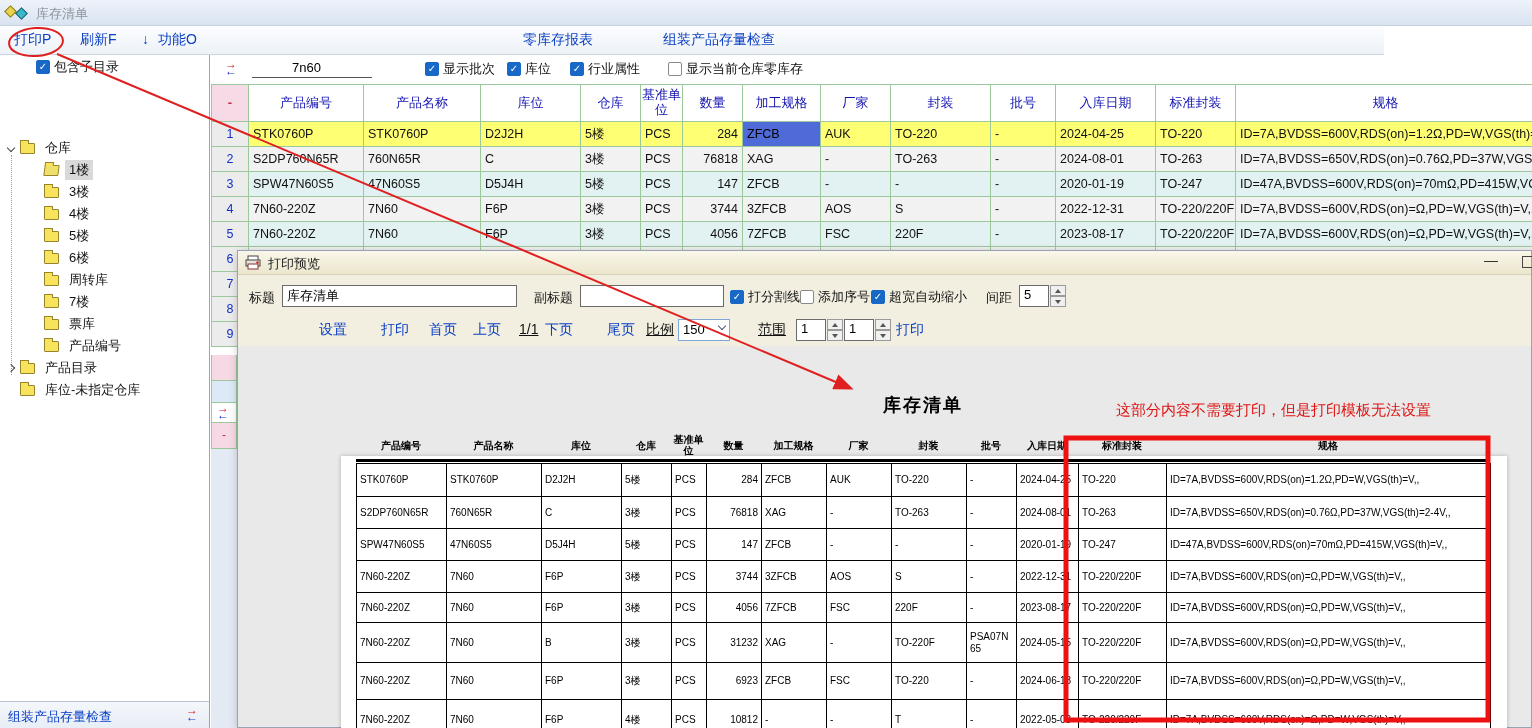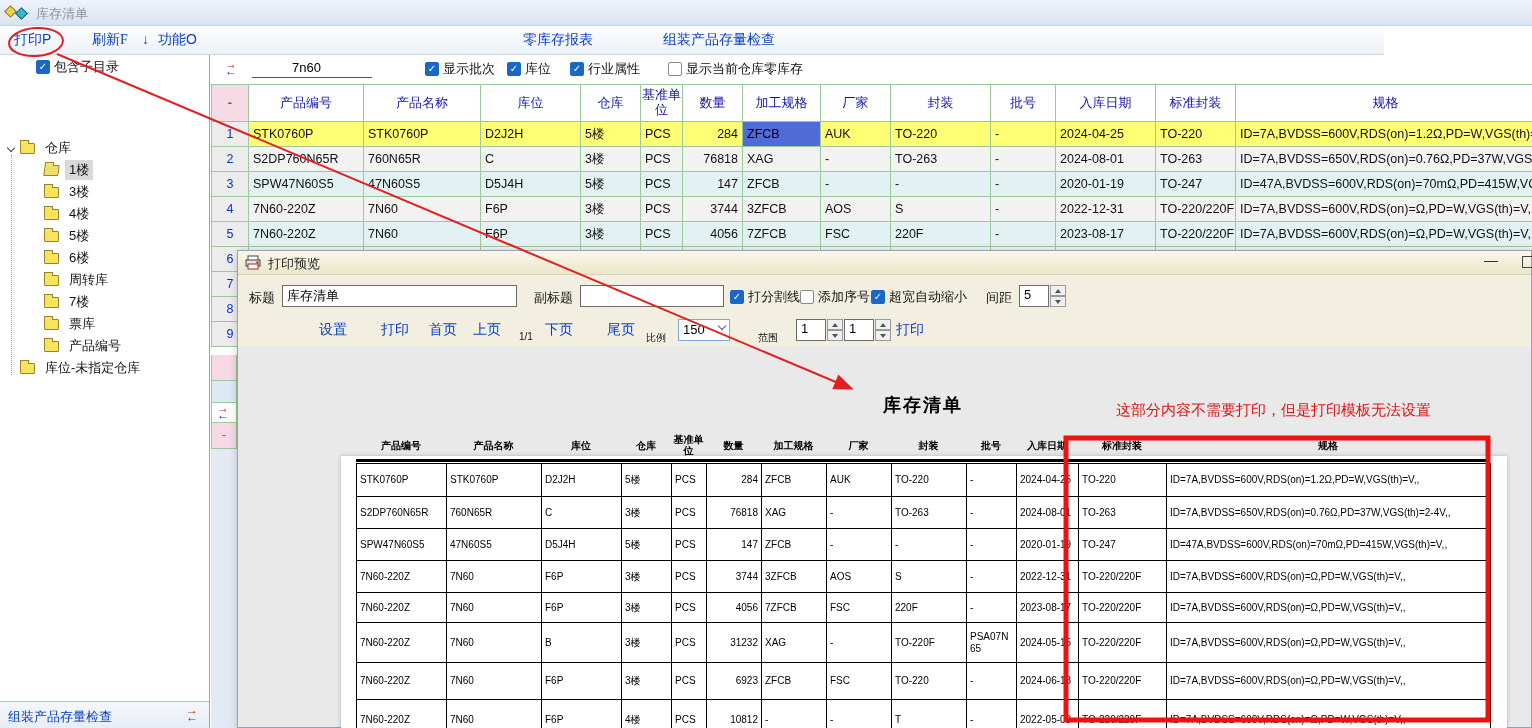--- a/index.html
+++ b/index.html
@@ -95,21 +95,21 @@
   .spinner { position:absolute; height:22px; display:flex; }
   .spin-box { width:30px; border:1px solid #6b6b6b; background:#fff; font-size:13px; padding:1px 4px; }
   .spin-btns { width:16px; display:flex; flex-direction:column; margin-left:1px; }
   .spin-btns div { flex:1; border:1px solid #9a9a9a; background:#f0f0f0;
     display:flex; align-items:center; justify-content:center; }
   .tri-up { width:0;height:0;border-left:3px solid transparent;border-right:3px solid transparent;
     border-bottom:4px solid #555; }
   .tri-dn { width:0;height:0;border-left:3px solid transparent;border-right:3px solid transparent;
     border-top:4px solid #555; }
   .nav-link { position:absolute; top:70px; font-size:14px; color:#0a3fc4; cursor:pointer; }
-  .nav-text { position:absolute; top:80px; font-size:10px; color:#111; }
+  .nav-text { position:absolute; top:70px; font-size:14px; color:#111;text-decoration:underline; }
   #scale-dd { position:absolute; left:440px; top:68px; width:52px; height:22px; border:1px solid #7fa8d8;
     background:#fff; font-size:13px; padding:2px 4px; }
   #scale-dd .ch { position:absolute; right:4px; top:3px; width:6px; height:6px;
     border-right:1.4px solid #557; border-bottom:1.4px solid #557; transform:rotate(45deg); }
   #preview-area { position:absolute; left:0; top:95px; width:1293px; height:381px; background:#e9e9e9; }
   #page { position:absolute; left:103px; top:110px; width:1166px; height:368px; background:#fff;
     box-shadow:0 0 4px rgba(0,0,0,.25); }
   #doc-title { position:absolute; left:585px; top:142px; width:200px; text-align:center;
     font-size:18px; font-weight:bold; color:#000; letter-spacing:2px; }
   #annotation { position:absolute; left:878px; top:150px; width:410px; font-size:15px; color:#e01212; }
@@ -131,21 +131,21 @@
 <body>
 
 <div class="abs" id="titlebar">
   <span class="diamond" style="left:6px;top:7px;background:#e8d44c;border:1px solid #8a7a20;"></span>
   <span class="diamond" style="left:17px;top:9px;background:#38b8c8;border:1px solid #206070;"></span>
   <span class="ttl">库存清单</span>
 </div>
 
 <div class="abs" id="toolbar">
   <span class="tb-item" style="left:14px;">打印P</span>
-  <span class="tb-item" style="left:92px;font-family:Liberation Serif, serif;">刷新F</span>
+  <span class="tb-item" style="left:80px;">刷新F</span>
   <span class="dn-arrow" style="left:142px;">↓</span>
   <span class="tb-item" style="left:158px;">功能O</span>
   <span class="tb-item" style="left:523px;">零库存报表</span>
   <span class="tb-item" style="left:663px;">组装产品存量检查</span>
 </div>
 
 <div class="abs" id="leftpanel">
   <div class="cb-wrap" style="left:36px;top:3px;">
     <span class="cb checked"></span>
     <span class="cb-label">包含子目录</span>
@@ -194,20 +194,25 @@
       </div>
       <div class="tree-row lvl1">
         <span class="chev none"></span>
         <span class="folder"></span>
         <span class="tree-label">票库</span>
       </div>
       <div class="tree-row lvl1">
         <span class="chev none"></span>
         <span class="folder"></span>
         <span class="tree-label">产品编号</span>
+      </div>
+      <div class="tree-row">
+        <span class="chev right"></span>
+        <span class="folder"></span>
+        <span class="tree-label">产品目录</span>
       </div>
       <div class="tree-row">
         <span class="chev none"></span>
         <span class="folder"></span>
         <span class="tree-label">库位-未指定仓库</span>
       </div>
     </div>
   <div id="lp-bottom">
     <span class="lbl">组装产品存量检查</span>
     <span class="swap-icon" style="position:absolute;left:184px;top:5px;">

